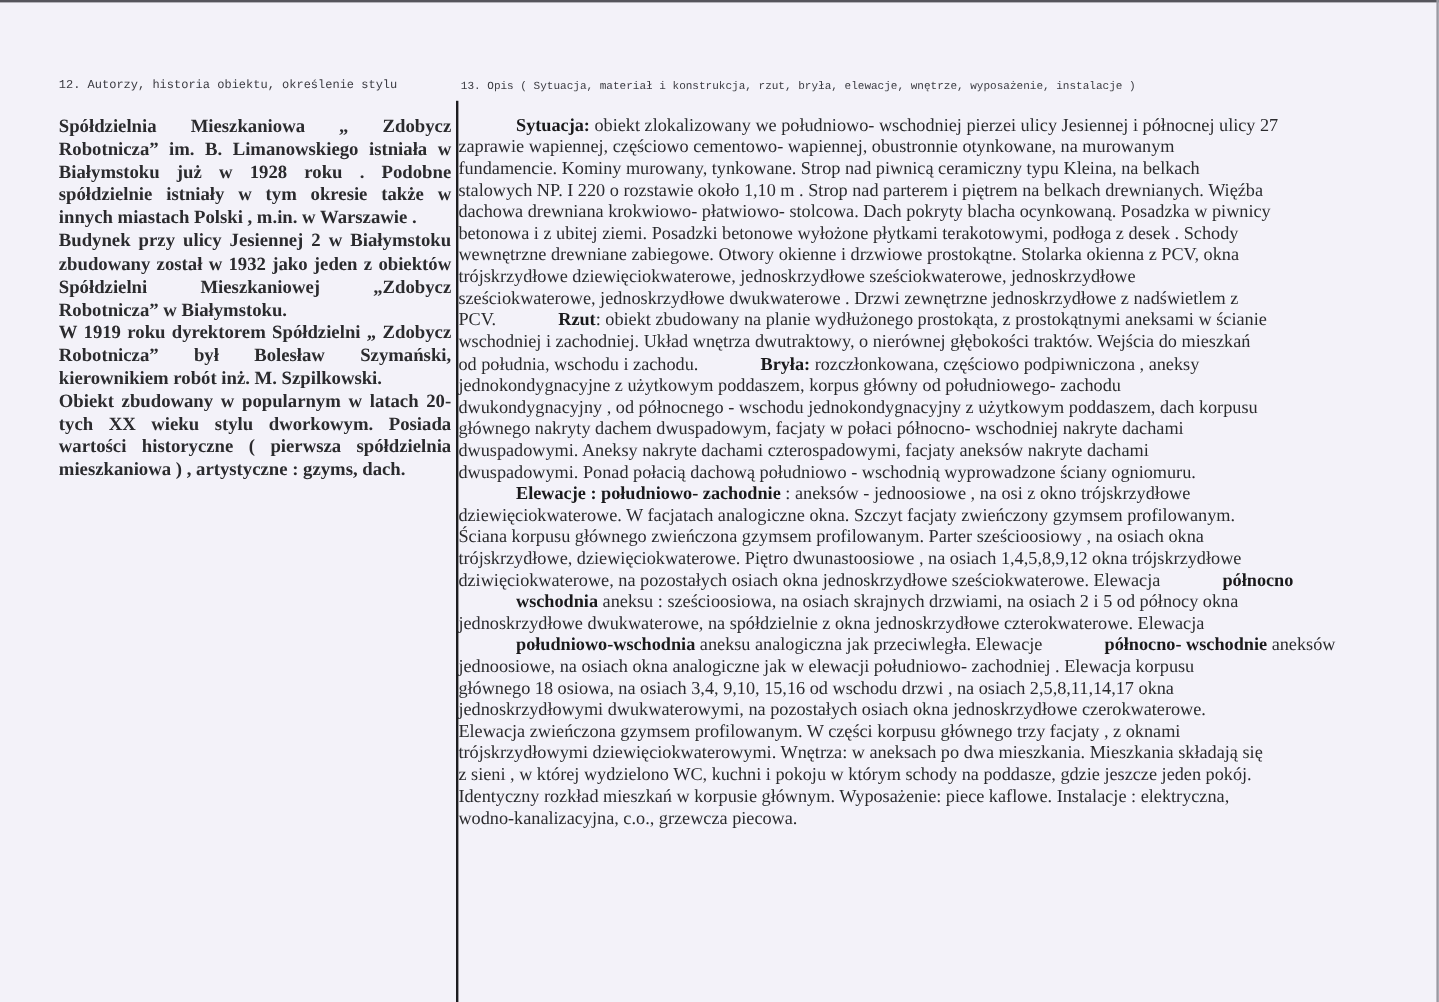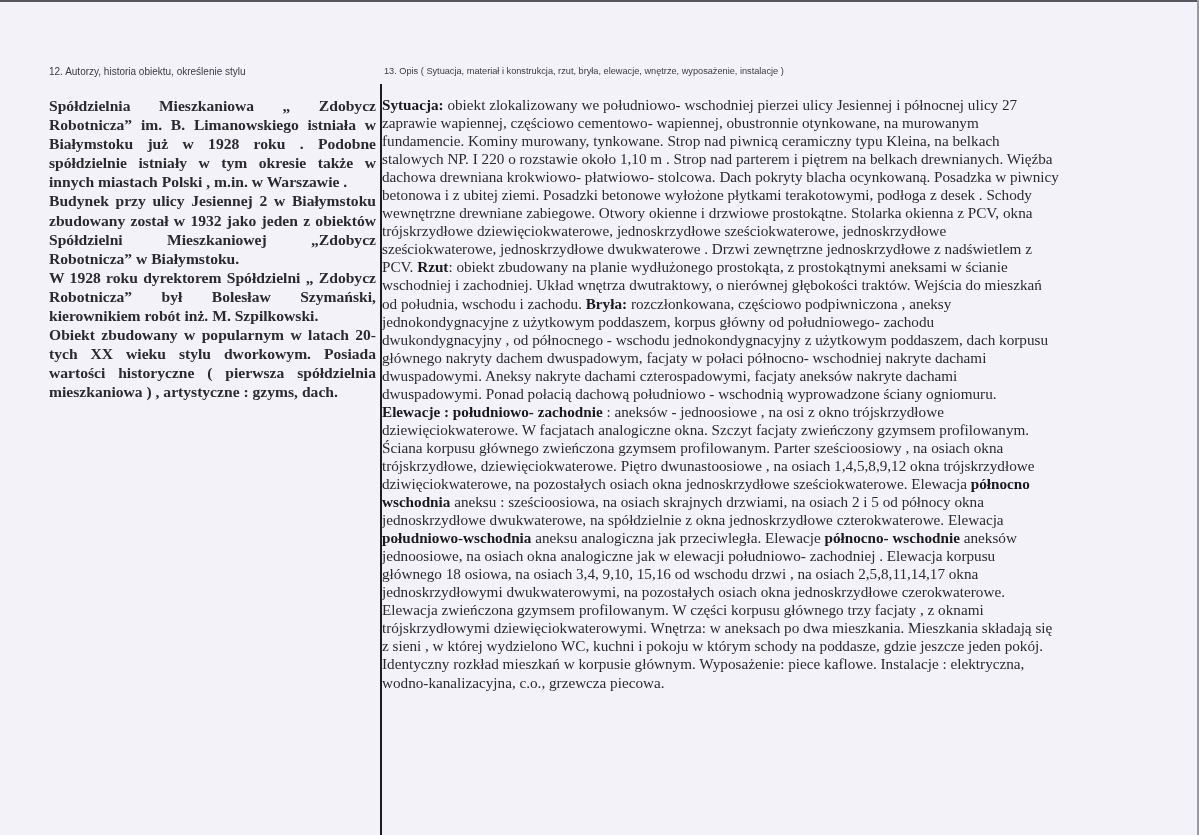--- a/index.html
+++ b/index.html
@@ -6,55 +6,55 @@
   body {
     width: 1199px; height: 835px; overflow: hidden; position: relative;
     background: #f3f2f9;
     font-family: "Liberation Serif", serif;
     color: #2b2b2e;
   }
   .edge-top { position: absolute; left: 0; top: 0; width: 1199px; height: 2px; background: #55555c; }
   .edge-right { position: absolute; right: 0; top: 0; width: 2px; height: 835px; background: #9a9aa2; }
   .heading {
     position: absolute; top: 66px;
-    font-family: Liberation Sans, sans-serif; font-size: 10px; color: #3a3a40;
+    font-family: Liberation Mono, monospace; font-size: 10px; color: #3a3a40;
     white-space: nowrap;
   }
   #h12 { left: 49px; }
   #h13 { left: 384px; font-size: 9.2px; }
   .divider {
     position: absolute; left: 380px; top: 84px; width: 1.6px; height: 751px; background: #1d1d20;
   }
   .col-left {
     position: absolute; left: 49px; top: 96px; width: 327px;
     font-size: 15.6px; line-height: 19.1px; text-align: justify; font-weight: bold;
   }
   .col-left p { margin: 0; }
   .col-right {
     position: absolute; left: 382px; top: 96px; width: 760px;
     font-size: 15.2px; line-height: 18.05px;
   }
   .line { white-space: nowrap; display: block; }
-  b { font-weight: bold; color: #1a1a1c; }
+  b { font-weight: bold; color: #1a1a1c; margin-left: 48px; }
 </style>
 </head>
 <body>
 
 <div class="edge-top"></div>
 <div class="edge-right"></div>
 
 <div class="heading" id="h12">12. Autorzy, historia obiektu, określenie stylu</div>
 <div class="heading" id="h13">13. Opis ( Sytuacja, materiał i konstrukcja, rzut, bryła, elewacje, wnętrze, wyposażenie, instalacje )</div>
 
 <div class="divider"></div>
 
 <div class="col-left">
   <p>Spółdzielnia Mieszkaniowa „ Zdobycz Robotnicza” im. B. Limanowskiego istniała w Białymstoku już w 1928 roku . Podobne spółdzielnie istniały w tym okresie także w innych miastach Polski , m.in. w Warszawie .</p>
   <p>Budynek przy ulicy Jesiennej 2 w Białymstoku zbudowany został w 1932 jako jeden z obiektów Spółdzielni Mieszkaniowej „Zdobycz Robotnicza” w Białymstoku.</p>
-  <p>W 1928 roku dyrektorem Spółdzielni „ Zdobycz Robotnicza” był Bolesław Szymański, kierownikiem robót inż. M. Szpilkowski.</p>
+  <p>W 1919 roku dyrektorem Spółdzielni „ Zdobycz Robotnicza” był Bolesław Szymański, kierownikiem robót inż. M. Szpilkowski.</p>
   <p>Obiekt zbudowany w popularnym w latach 20-tych XX wieku stylu dworkowym. Posiada wartości historyczne ( pierwsza spółdzielnia mieszkaniowa ) , artystyczne : gzyms, dach.</p>
 </div>
 
 <div class="col-right" id="desc">
     <span class="line"><b>Sytuacja:</b><span>  obiekt zlokalizowany we południowo- wschodniej pierzei ulicy Jesiennej i  północnej ulicy  27</span></span>
     <span class="line"><span>zaprawie wapiennej, częściowo cementowo- wapiennej, obustronnie otynkowane, na murowanym</span></span>
     <span class="line"><span>fundamencie.  Kominy murowany, tynkowane. Strop nad piwnicą ceramiczny typu Kleina, na belkach</span></span>
     <span class="line"><span>stalowych NP. I 220 o rozstawie około 1,10 m . Strop nad parterem i piętrem na belkach drewnianych.  Więźba</span></span>
     <span class="line"><span>dachowa drewniana krokwiowo- płatwiowo- stolcowa. Dach pokryty blacha ocynkowaną. Posadzka w piwnicy</span></span>
     <span class="line"><span>betonowa i z ubitej ziemi. Posadzki betonowe wyłożone płytkami terakotowymi, podłoga z desek . Schody</span></span>

